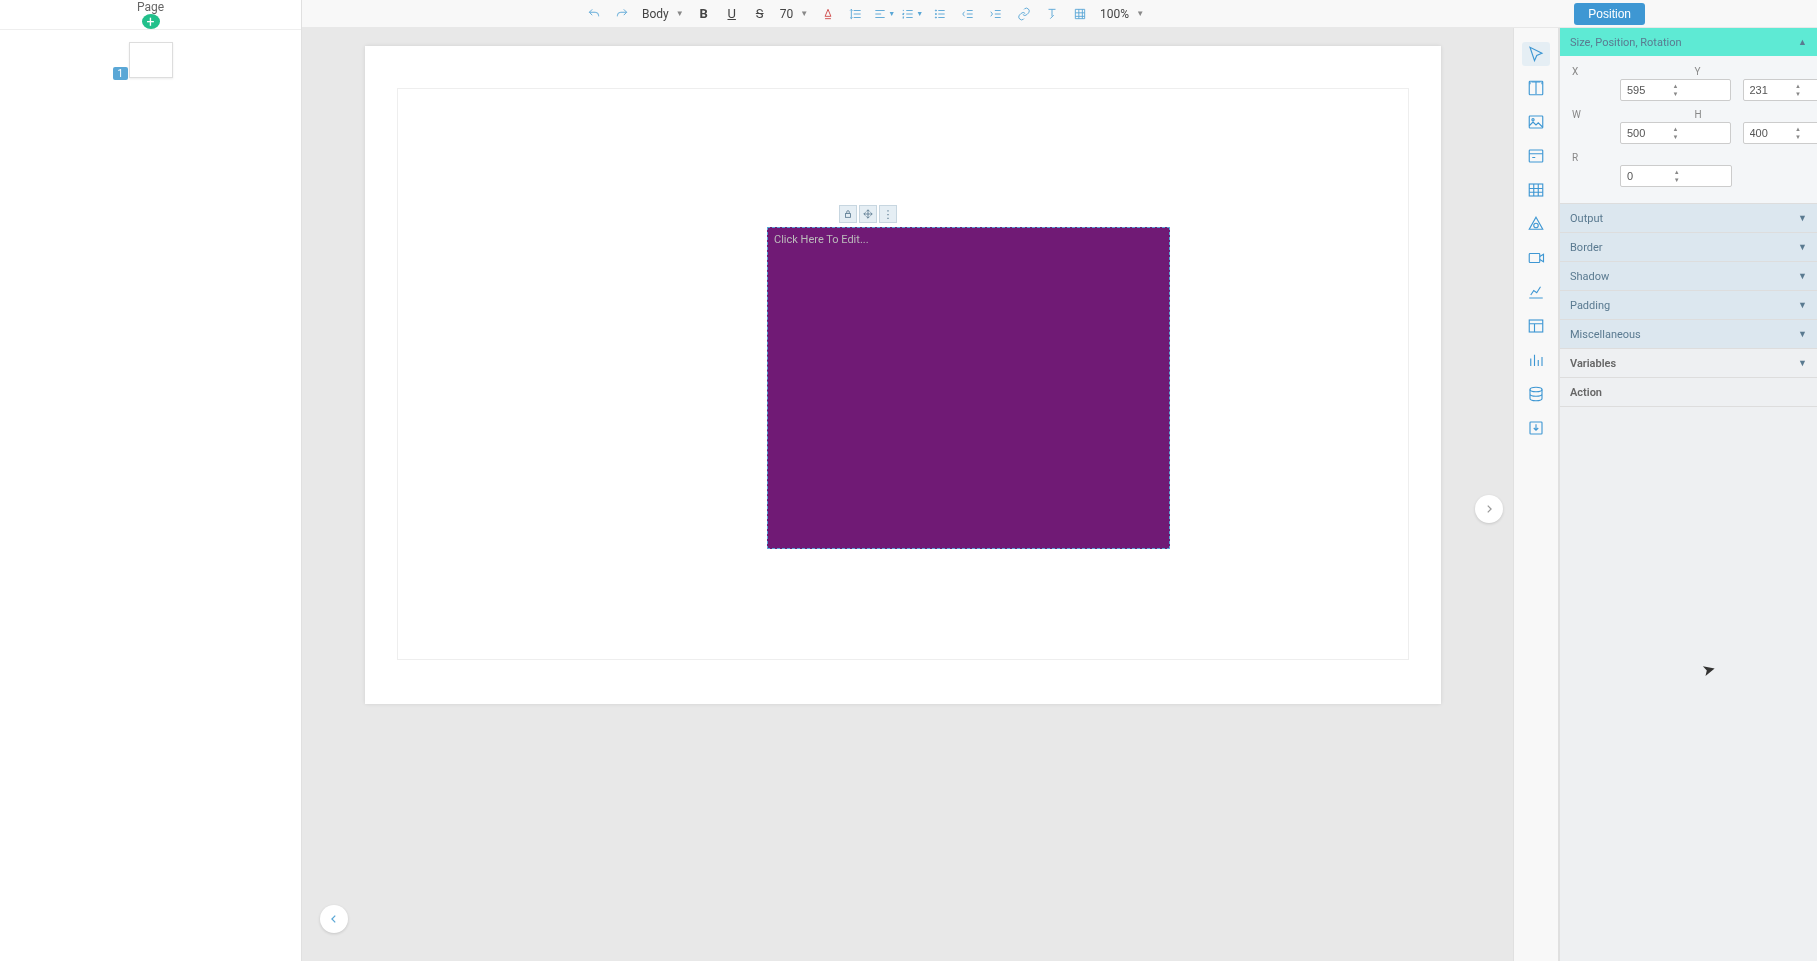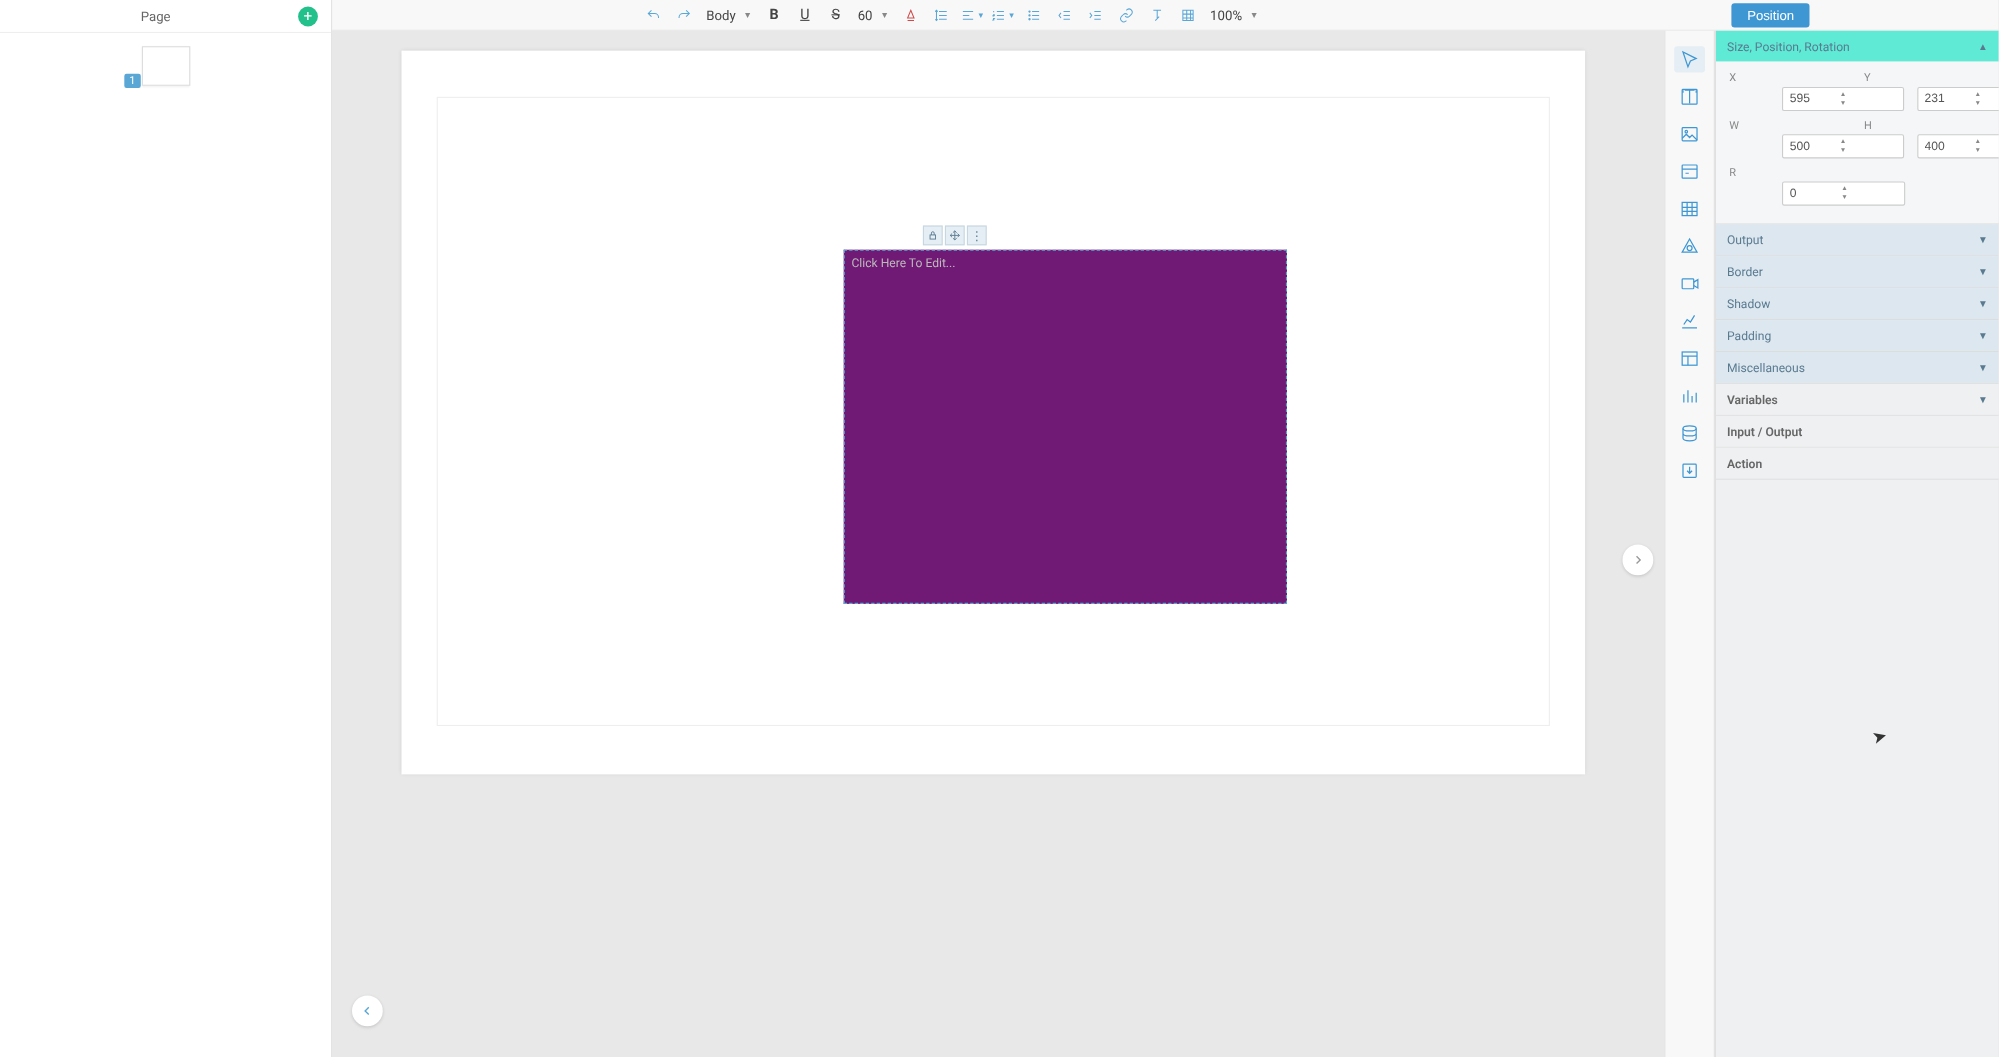--- a/index.html
+++ b/index.html
@@ -3,21 +3,21 @@
 <meta charset="utf-8">
 <style>
 * { margin: 0; padding: 0; box-sizing: border-box; }
 body { font-family: -apple-system, "Segoe UI", Roboto, sans-serif; font-size: 12px; color: #555; background: #e8e8e8; overflow: hidden; width: 1817px; height: 961px; position: relative; }
 
 
 .left-panel { position: absolute; left: 0; top: 0; width: 302px; height: 100%; background: #fff; border-right: 1px solid #e0e0e0; }
 .left-header { height: 38px; background: #f8f8f8; display: flex; align-items: center; padding: 0 10px; gap: 8px; border-bottom: 1px solid #e8e8e8; }
 .back-btn { height: 24px; padding: 0 12px; background: #fff; border: 1px solid #ddd; border-radius: 3px; color: #666; cursor: pointer; font-size: 12px; }
 .save-btn { height: 24px; padding: 0 16px; background: #22c08b; border: none; border-radius: 3px; color: #fff; cursor: pointer; font-size: 12px; margin-left: auto; }
-.pages-row { height: 30px; display: flex; align-items: center; padding: 0 12px; border-bottom: 1px solid #eee; }
+.pages-row { height: 30px; display: flex; align-items: center; padding: 0 12px; border-bottom: 1px solid #eee; flex-direction: column; }
 .pages-label { flex: 1; text-align: center; color: #666; font-size: 12px; }
 .add-page { width: 18px; height: 18px; border-radius: 50%; background: #22c08b; color: #fff; display: flex; align-items: center; justify-content: center; font-size: 14px; line-height: 1; cursor: pointer; }
 .thumb-area { padding: 12px 0 0 0; display: flex; justify-content: center; }
 .thumb-wrap { position: relative; }
 .thumb { width: 44px; height: 36px; background: #fff; border: 1px solid #ddd; box-shadow: 0 1px 2px rgba(0,0,0,.08); }
 .thumb-badge { position: absolute; left: -16px; bottom: -2px; background: #5aa7d6; color: #fff; font-size: 10px; padding: 1px 5px; border-radius: 2px; }
 
 
 .top-toolbar { position: absolute; left: 302px; right: 0; top: 0; height: 28px; background: #f8f8f8; border-bottom: 1px solid #e8e8e8; display: flex; align-items: center; padding: 0 12px; gap: 4px; }
 .tb-btn { width: 24px; height: 22px; display: flex; align-items: center; justify-content: center; color: #5aa7d6; cursor: pointer; border-radius: 2px; }
@@ -97,21 +97,21 @@
       </svg>
     </span>
   <span class="tb-select">
       <span>Body</span>
       <span class="caret">▼</span>
     </span>
   <span class="tb-btn bold">B</span>
   <span class="tb-btn txt" style="text-decoration:underline;">U</span>
   <span class="tb-btn txt" style="text-decoration:line-through;">S</span>
   <span class="tb-select">
-      <span>60</span>
+      <span>70</span>
       <span class="caret">▼</span>
     </span>
   <span class="tb-btn">
       <svg viewBox="0 0 24 24">
         <path d="M7 20h10M12 4l5 12H7z" stroke="#d04a4a"></path>
       </svg>
     </span>
   <span class="tb-btn">
       <svg viewBox="0 0 24 24">
         <path d="M8 6h12M8 12h12M8 18h12M4 4v16M2 6l2-2 2 2M2 18l2 2 2-2"></path>
@@ -373,23 +373,18 @@
       </div>
     </div>
   <div class="accordion">
       <div class="acc-head plain">
         <span>Variables</span>
         <span class="acc-caret">▼</span>
       </div>
     </div>
   <div class="accordion">
       <div class="acc-head plain">
-        <span>Input / Output</span>
-      </div>
-    </div>
-  <div class="accordion">
-      <div class="acc-head plain">
         <span>Action</span>
       </div>
     </div>
 </div>
 
 <span class="cursor">➤</span>
 
 </body></html>

